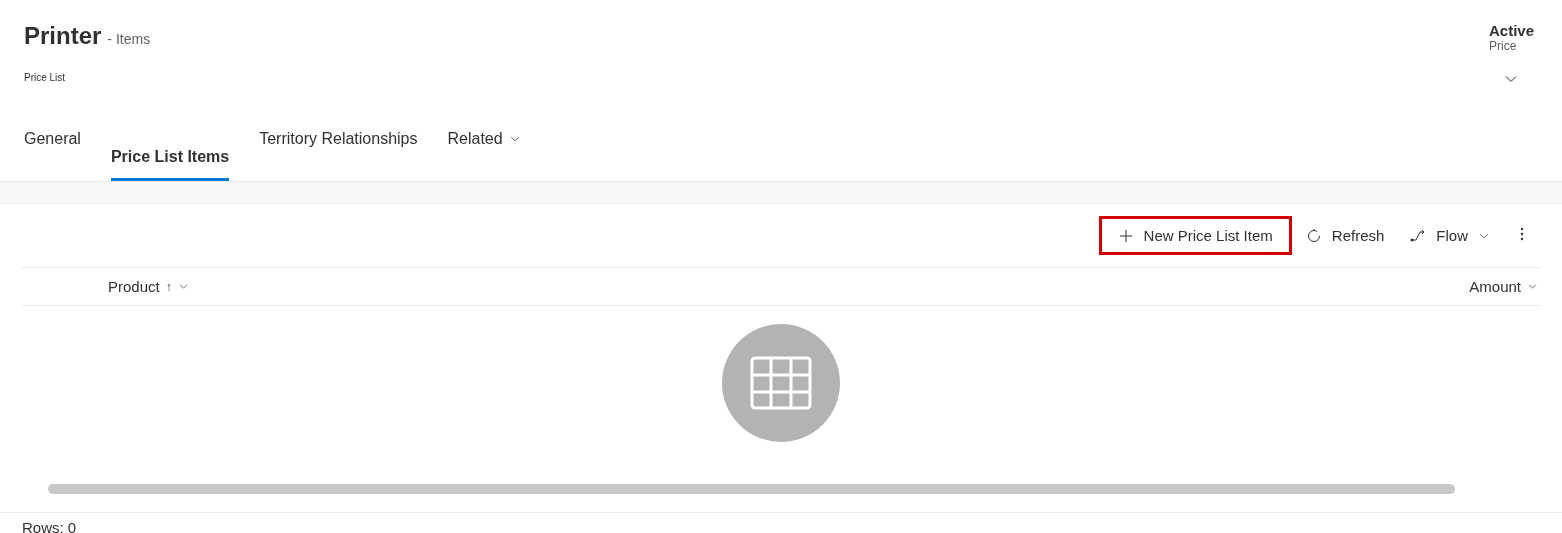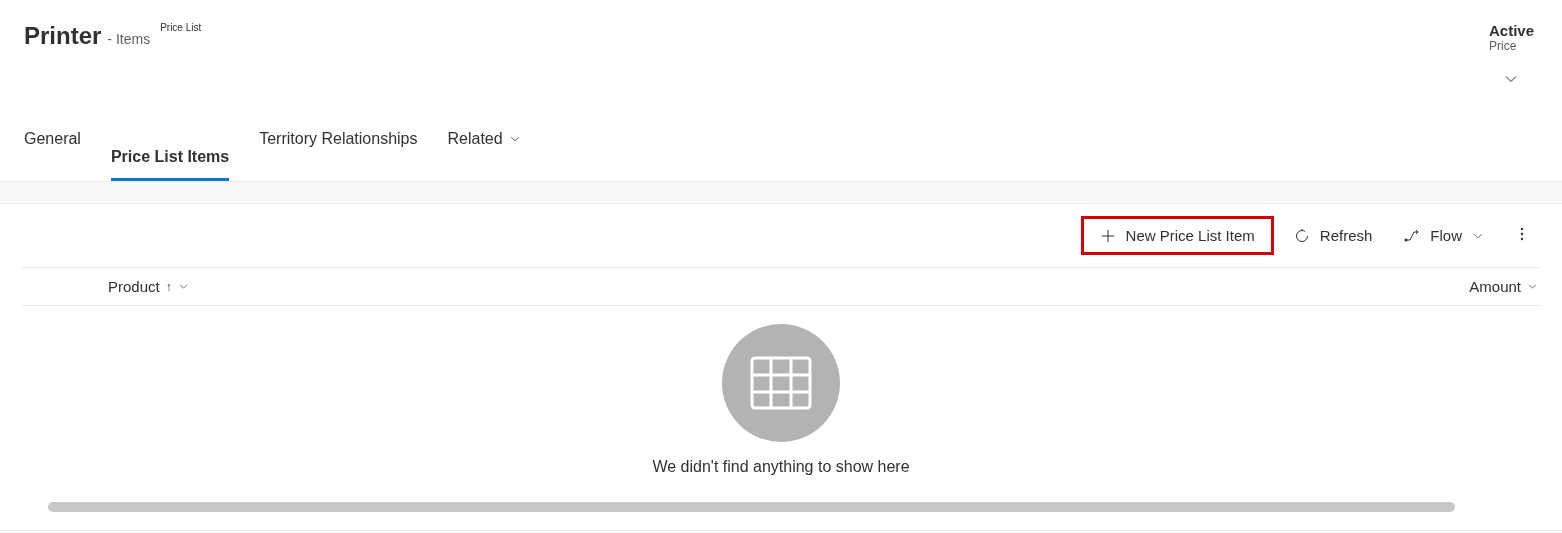--- a/index.html
+++ b/index.html
@@ -15,22 +15,22 @@
       width: 1562px;
     }
     .header {
       padding: 22px 24px 16px 24px;
       display: flex;
       justify-content: space-between;
       align-items: flex-start;
     }
     .header-left {
       display: flex;
-      flex-direction: row;
-      gap: 10px;
+      flex-direction: column;
+      gap: 22px;
     }
     .title-row {
       display: flex;
       align-items: baseline;
       gap: 6px;
     }
     .record-title {
       font-size: 24px;
       font-weight: 600;
       color: #323130;
@@ -94,21 +94,21 @@
       background: #f8f8f8;
       border-bottom: 1px solid #edebe9;
     }
     .grid-area {
       padding: 0 22px;
     }
     .grid-toolbar {
       display: flex;
       justify-content: flex-end;
       align-items: center;
-      gap: 8px;
+      gap: 2px;
       padding: 12px 0;
     }
     .toolbar-btn {
       display: flex;
       align-items: center;
       gap: 10px;
       padding: 8px 12px;
       cursor: pointer;
       font-size: 15px;
       color: #323130;
@@ -319,21 +319,20 @@
       <span class="icon">
         <svg width="64" height="56" viewBox="0 0 64 56">
           <rect x="3" y="3" width="58" height="50" rx="3" fill="none" stroke="#ffffff" stroke-width="3"></rect>
           <line x1="3" y1="20" x2="61" y2="20" stroke="#ffffff" stroke-width="3"></line>
           <line x1="3" y1="37" x2="61" y2="37" stroke="#ffffff" stroke-width="3"></line>
           <line x1="22" y1="3" x2="22" y2="53" stroke="#ffffff" stroke-width="3"></line>
           <line x1="42" y1="3" x2="42" y2="53" stroke="#ffffff" stroke-width="3"></line>
         </svg>
       </span>
     </div>
-    <div class="empty-text">We didn't find anything to show here</div>
   </div>
 
   <div class="scrollbar-track">
     <div class="scrollbar-thumb"></div>
   </div>
 </div>
 
 <div class="footer">
   <span>Rows: 0</span>
 </div>

